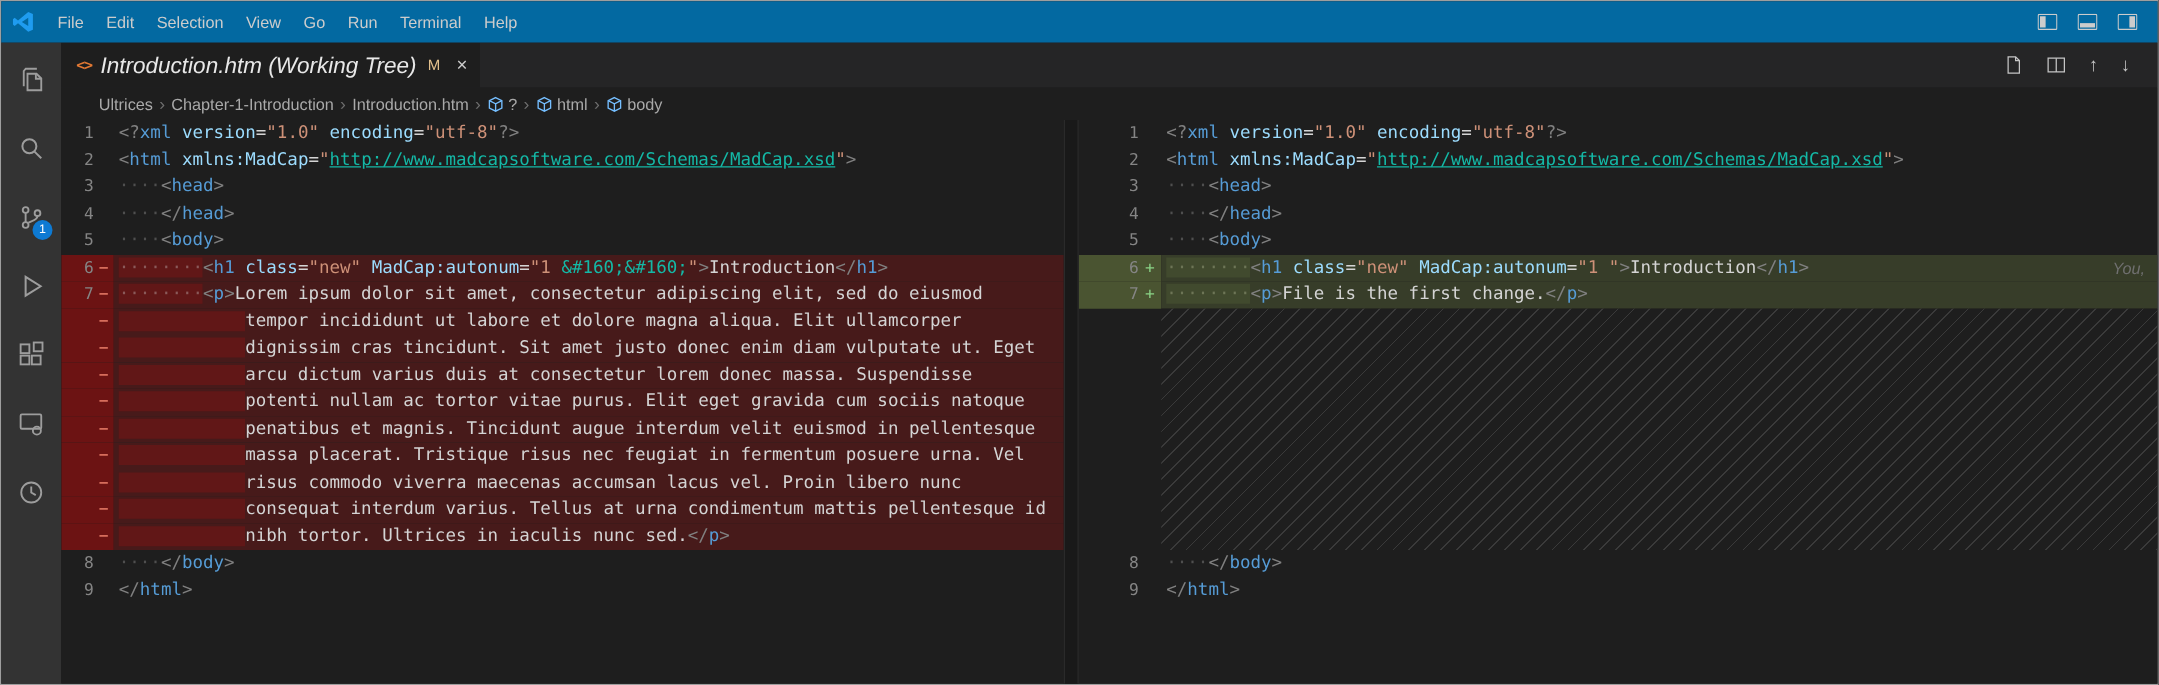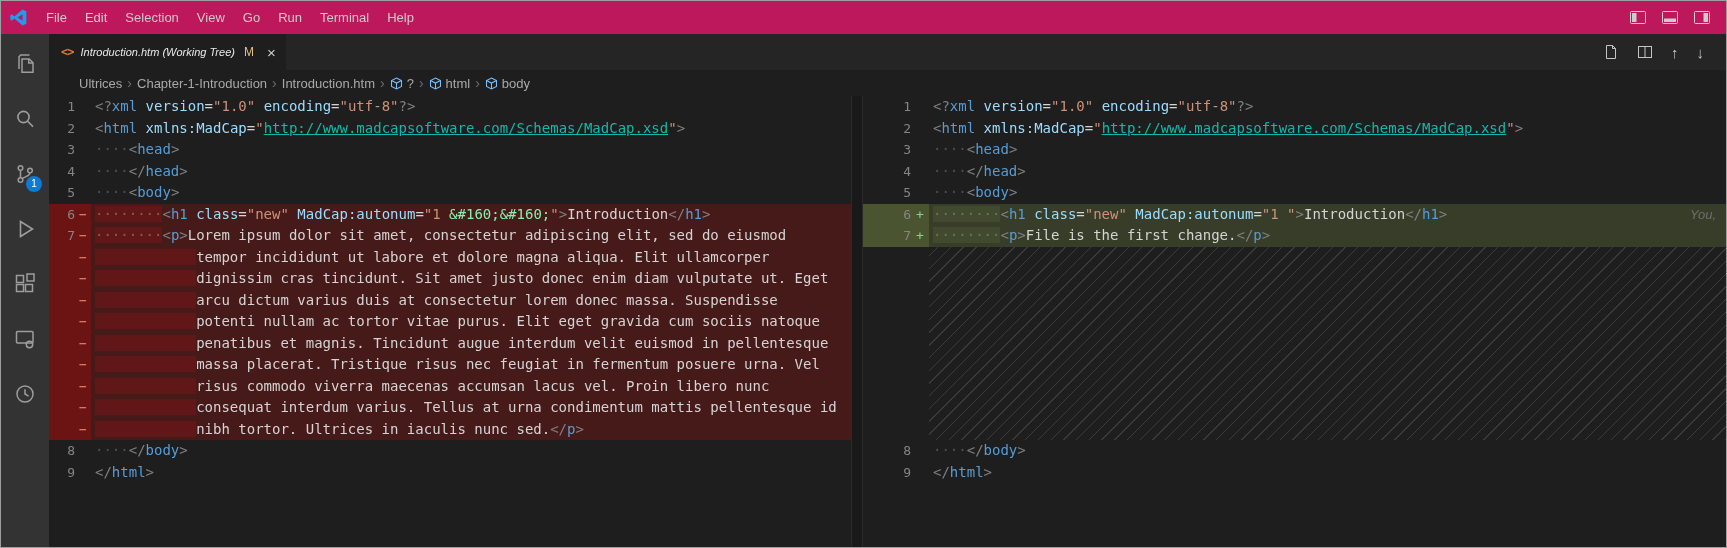--- a/index.html
+++ b/index.html
@@ -1,42 +1,42 @@
 <!DOCTYPE html>
 <html><head>
 <meta charset="utf-8">
 <style>
   * { margin:0; padding:0; box-sizing:border-box; }
   html,body { background:#101010; }
   body { width:1727px; height:548px; overflow:hidden; font-family:"Liberation Sans",sans-serif; }
   .window { width:1727px; height:548px; border:1px solid #9e9e9e; background:#1e1e1e; display:flex; flex-direction:column; }
 
   
-  .titlebar { flex:0 0 33px; background:#be185d; display:flex; align-items:center; position:relative; color:#cccccc;text-align:center; }
+  .titlebar { flex:0 0 33px; background:#0369a1; display:flex; align-items:center; position:relative; color:#cccccc;text-align:center; }
   .logo { display:flex; align-items:center; padding:0 10px 0 9px; }
   .menubar { display:flex; align-items:center; height:100%; }
   .menu-item { padding:0 9px; font-size:13px; color:#cccccc; cursor:default; }
   .wintitle { position:absolute; left:50%; transform:translateX(-50%); font-size:13px; white-space:nowrap; color:#cccccc; }
   .winicons { margin-left:auto; display:flex; align-items:center; gap:16px; padding-right:16px; }
   .winicons span { display:flex; }
 
   
   .main { flex:1; display:flex; min-height:0; }
   .activitybar { flex:0 0 48px; background:#333333; display:flex; flex-direction:column; align-items:center; padding-top:2px; }
   .ab-item { width:48px; height:55px; display:flex; align-items:center; justify-content:center; position:relative; cursor:pointer; }
   .ab-item svg { stroke:#9d9d9d; }
   .badge { position:absolute; right:7px; bottom:9px; min-width:16px; height:16px; border-radius:9px; background:#0e7ad3; color:#ffffff; font-size:10px; line-height:16px; text-align:center; padding:0 3px; }
 
   .editorcol { flex:1; display:flex; flex-direction:column; min-width:0; }
 
   
   .tabbar { flex:0 0 36px; background:#252526; display:flex; align-items:stretch; }
   .tab { background:#1e1e1e; display:flex; align-items:center; padding:0 10px 0 12px; gap:7px; cursor:pointer; }
   .ticon { color:#e37933; font-weight:bold; font-size:12px; font-family:"DejaVu Sans Mono",monospace; letter-spacing:-1px; }
-  .tlabel { font-size:11px; font-style:italic; color:#e8e8e8; white-space:nowrap; }
+  .tlabel { font-size:18px; font-style:italic; color:#e8e8e8; white-space:nowrap; }
   .tmod { font-size:12px; color:#e2c08d; margin-left:2px; }
   .tclose { color:#cccccc; font-size:15px; margin-left:6px; cursor:pointer; }
   .actions { margin-left:auto; display:flex; align-items:center; gap:18px; padding-right:22px; color:#c5c5c5; }
   .act { font-size:15px; cursor:pointer; display:flex; align-items:center; }
 
   
   .breadcrumbs { flex:0 0 26px; background:#1e1e1e; display:flex; align-items:center; padding-left:30px; font-size:13px; color:#a9a9a9; gap:3px; }
   .bc-item { display:flex; align-items:center; gap:4px; cursor:pointer; white-space:nowrap; }
   .bc-sep { color:#6e6e6e; font-size:14px; padding:0 2px; }
 
@@ -66,21 +66,21 @@
   .add .mk { color:#89d185; }
   .add .s-ws { background:#414a2e; }
 
   .code.hatch { background-color:#1e1e1e;
     background-image:repeating-linear-gradient(-45deg,#3a3a3a 0px,#3a3a3a 1px,#1e1e1e 1px,#1e1e1e 9px); }
 
   .s-p { color:#808080; }
   .s-tag { color:#569cd6; }
   .s-attr { color:#9cdcfe; }
   .s-str { color:#ce9178; }
-  .s-ent { color:#86efac; }
+  .s-ent { color:#14b8a6; }
   .s-link { color:#14b8a6; text-decoration:underline; }
   .s-d { color:#d4d4d4; }
   .s-ws { color:#4f4f4f; }
   .rem .s-ws { color:#8a5a5a; }
   .add .s-ws { color:#6d7556; }
   .blame { position:absolute; right:10px; top:0; color:#6f6f6f; font-style:italic; font-size:13px; font-family:"Liberation Sans",sans-serif; }
 </style>
 </head>
 <body>
 

